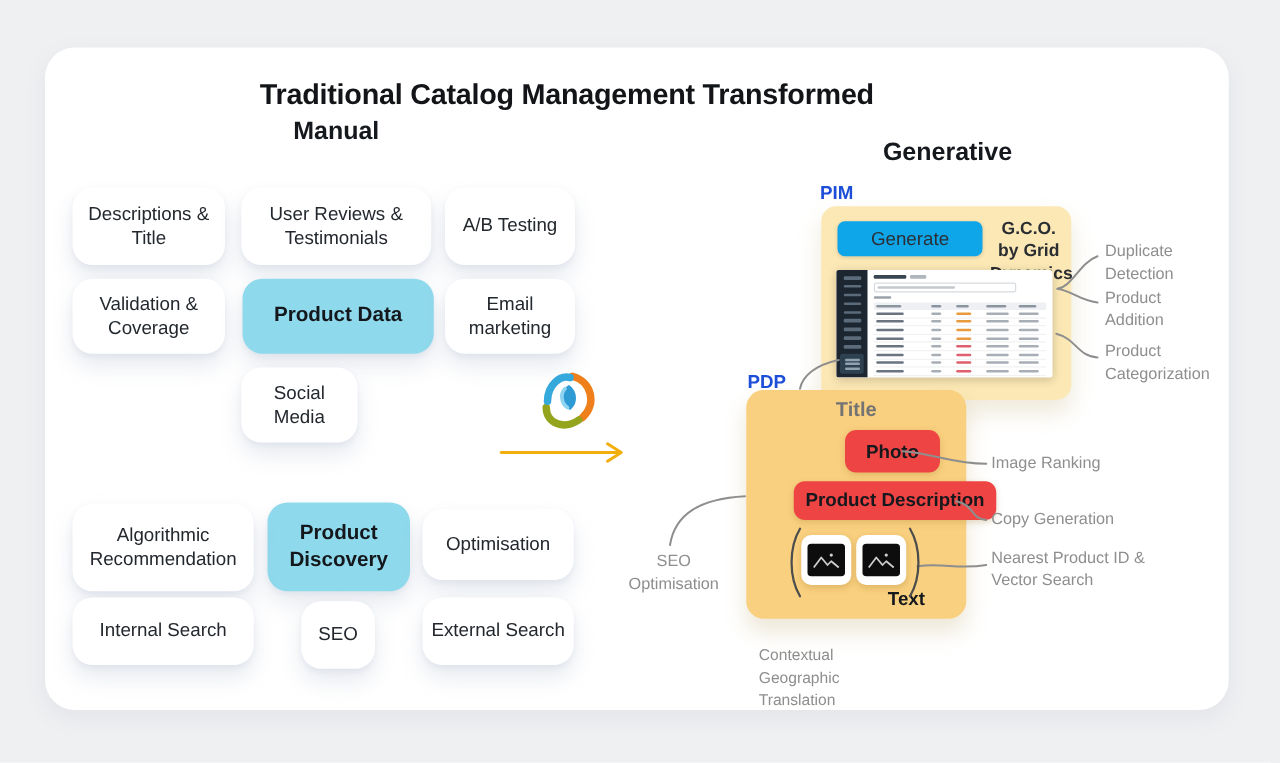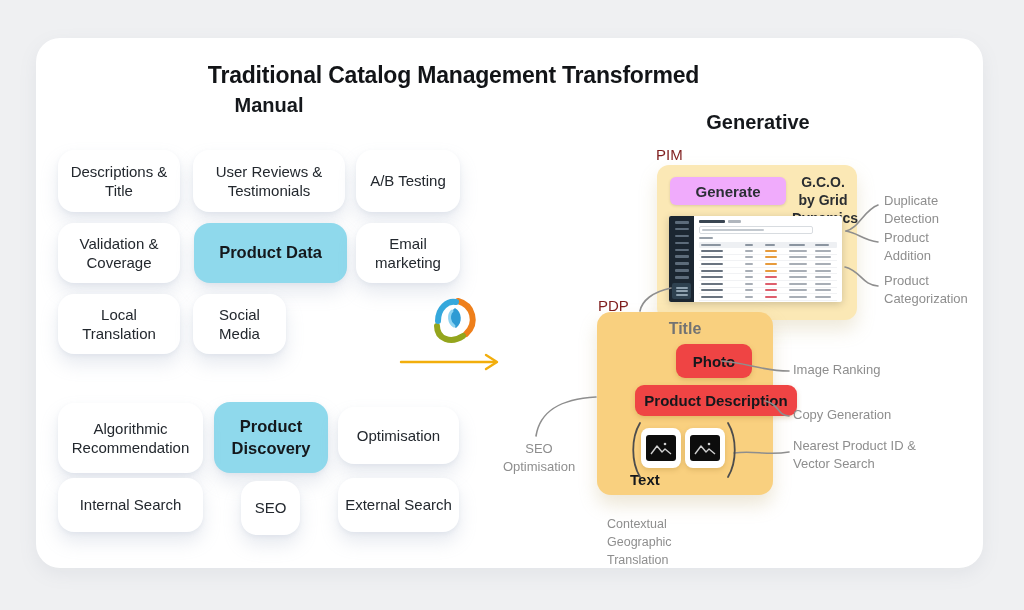--- a/index.html
+++ b/index.html
@@ -35,26 +35,26 @@
   
   .panel{position:absolute;box-sizing:border-box;}
   .pim-panel{
     left:657px;top:165px;width:200px;height:155px;border-radius:12px;
     box-shadow:0 10px 18px rgba(190,170,110,.25);z-index:1;
   }
   .pdp-panel{
     left:597px;top:312px;width:176px;height:183px;border-radius:14px;
     box-shadow:0 10px 18px rgba(190,170,110,.28);z-index:3;
   }
-  .side-label{position:absolute;font-size:15px;font-weight:400;color:#7f1d1d;z-index:4;}
+  .side-label{position:absolute;font-size:15px;font-weight:700;color:#1d4ed8;z-index:4;}
   .gen-btn{
     position:absolute;left:670px;top:177px;width:116px;height:28px;z-index:2;
-    background:#f0abfc;border-radius:6px;border:none;
+    background:#0ea5e9;border-radius:6px;border:none;
     display:flex;align-items:center;justify-content:center;
-    font-family:inherit;font-size:15px;font-weight:700;color:#2b2f35;
+    font-family:inherit;font-size:15px;font-weight:400;color:#2b2f35;
     box-shadow:0 1px 3px rgba(0,0,0,.12);cursor:pointer;
   }
   .gco-badge{
     position:absolute;left:792px;top:173px;width:62px;z-index:2;
     font-size:14px;font-weight:700;color:#2a2d31;text-align:center;line-height:1.3;
   }
   
   .mini-table{
     position:absolute;left:669px;top:216px;width:173px;height:86px;z-index:2;
     background:#fff;border-radius:2px;box-shadow:0 2px 8px rgba(0,0,0,.18);
@@ -92,21 +92,21 @@
     display:flex;align-items:center;justify-content:center;font-family:inherit;
     font-size:15px;font-weight:700;color:#15181c;box-shadow:0 2px 5px rgba(150,110,30,.25);margin-left:31px;
   }
   .img-tile{
     position:absolute;width:40px;height:40px;background:#fff;border-radius:8px;z-index:4;
     display:flex;align-items:center;justify-content:center;
     box-shadow:0 2px 5px rgba(150,110,30,.25);
   }
   .img-tile .ph{width:30px;height:26px;background:#0d0d0d;border-radius:3px;
     display:flex;align-items:center;justify-content:center;}
-  .pdp-text{position:absolute;left:630px;top:471px;width:110px;text-align:left;
+  .pdp-text{position:absolute;left:630px;top:471px;width:110px;text-align:right;
     font-size:15px;font-weight:700;color:#15181c;z-index:4;}
   
   .anno{position:absolute;color:#8e8e8e;font-size:13px;line-height:1.4;z-index:4;}
   .anno.small{font-size:12.5px;}
   svg.overlay{position:absolute;left:0;top:0;z-index:5;pointer-events:none;}
   .logo{position:absolute;left:429px;top:296px;width:52px;height:52px;z-index:2;}
 </style>
 </head>
 <body>
 
@@ -116,21 +116,20 @@
   <div class="main-title">Traditional Catalog Management Transformed</div>
   <div class="col-heading" style="left:269px;top:94px;">Manual</div>
   <div class="col-heading" style="left:758px;top:111px;">Generative</div>
 
   <div class="pill" style="left:58px;top:150px;width:122px;height:62px;">Descriptions &amp; Title</div>
   <div class="pill" style="left:193px;top:150px;width:152px;height:62px;">User Reviews &amp; Testimonials</div>
   <div class="pill" style="left:356px;top:150px;width:104px;height:62px;">A/B Testing</div>
   <div class="pill" style="left:58px;top:223px;width:122px;height:60px;">Validation &amp; Coverage</div>
   <div class="pill hl" style="left:194px;top:223px;width:153px;height:60px;background:#8FD9EC;">Product Data</div>
   <div class="pill" style="left:356px;top:223px;width:104px;height:60px;">Email marketing</div>
-  <div class="pill" style="left:58px;top:294px;width:122px;height:60px;">Local Translation</div>
   <div class="pill" style="left:193px;top:294px;width:93px;height:60px;">Social Media</div>
   <div class="pill hl" style="left:214px;top:402px;width:114px;height:71px;background:#8FD9EC;">Product Discovery</div>
   <div class="pill" style="left:58px;top:403px;width:145px;height:70px;">Algorithmic Recommendation</div>
   <div class="pill" style="left:338px;top:407px;width:121px;height:57px;">Optimisation</div>
   <div class="pill" style="left:58px;top:478px;width:145px;height:54px;">Internal Search</div>
   <div class="pill" style="left:241px;top:481px;width:59px;height:54px;">SEO</div>
   <div class="pill" style="left:338px;top:478px;width:121px;height:54px;">External Search</div>
 
   <svg class="logo" viewBox="0 0 52 52">
     <path d="M29,5 C44,9 49,27 37,38" fill="none" stroke="#EE7F1B" stroke-width="6" stroke-linecap="round"></path>

